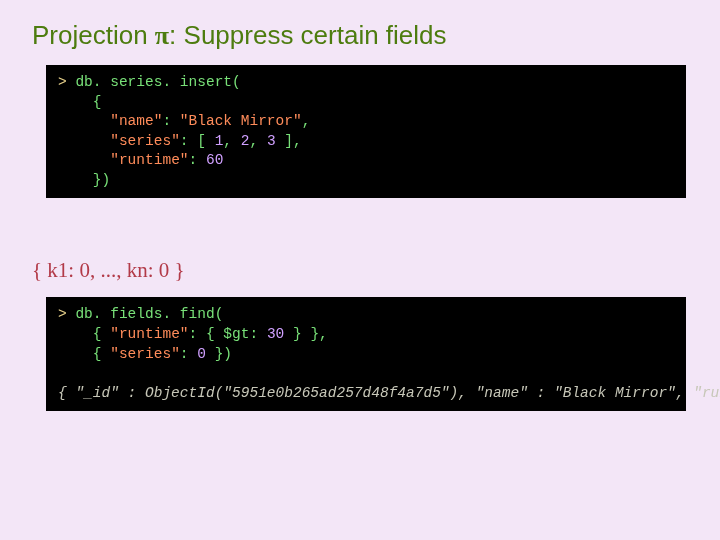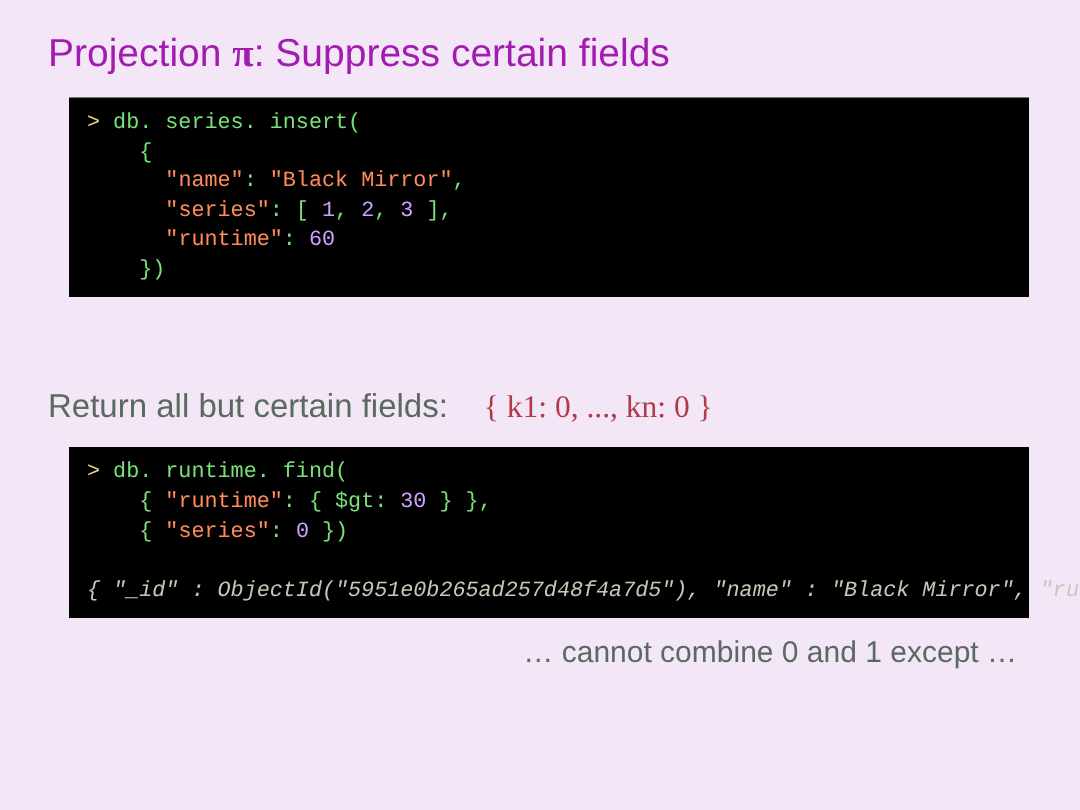--- a/index.html
+++ b/index.html
@@ -11,21 +11,21 @@
     font-family: "Segoe UI", Arial, sans-serif;
     color: #626d63;
     overflow: hidden;
   }
   .slide {
     padding: 20px 32px 0 32px;
   }
   .title {
     font-size: 26px;
     font-weight: 300;
-    color: #a21caf;
+    color: #4d7c0f;
     margin-bottom: 14px;
   }
   .pi {
     font-family: "Times New Roman", serif;
     font-weight: bold;
   }
   .codeblock {
     background: #000000;
     color: #dcdcdc;
     font-family: "Consolas", "Courier New", monospace;
@@ -74,24 +74,22 @@
   <div class="title"><span>Projection </span><span class="pi">π</span><span>: Suppress certain fields</span></div>
 
   <div class="codeblock"><span class="prompt">&gt;</span><span class="cmd"> db. series. insert(</span>
 <span class="cmd">    {</span>
 <span>      </span><span class="str">"name"</span><span class="cmd">: </span><span class="str">"Black Mirror"</span><span class="cmd">,</span>
 <span>      </span><span class="str">"series"</span><span class="cmd">: [ </span><span class="num">1</span><span class="cmd">, </span><span class="num">2</span><span class="cmd">, </span><span class="num">3</span><span class="cmd"> ],</span>
 <span>      </span><span class="str">"runtime"</span><span class="cmd">: </span><span class="num">60</span>
 <span class="cmd">    })</span></div>
 
   <div class="subhead-row">
-    <div class="subhead">Return all but certain fields:</div>
     <div class="pattern">{ k1: 0, ..., kn: 0 }</div>
   </div>
 
-  <div class="codeblock"><span class="prompt">&gt;</span><span class="cmd"> db. runtime. find(</span>
+  <div class="codeblock"><span class="prompt">&gt;</span><span class="cmd"> db. fields. find(</span>
 <span class="cmd">    { </span><span class="str">"runtime"</span><span class="cmd">: { $gt: </span><span class="num">30</span><span class="cmd"> } },</span>
 <span class="cmd">    { </span><span class="str">"series"</span><span class="cmd">: </span><span class="num">0</span><span class="cmd"> })</span>
 
 <span class="out">{ "_id" : ObjectId("5951e0b265ad257d48f4a7d5"), "name" : "Black Mirror", "runtime" : 60 }</span></div>
 
-  <div class="footnote">… cannot combine 0 and 1 except …</div>
 </div>
 
 </body></html>

